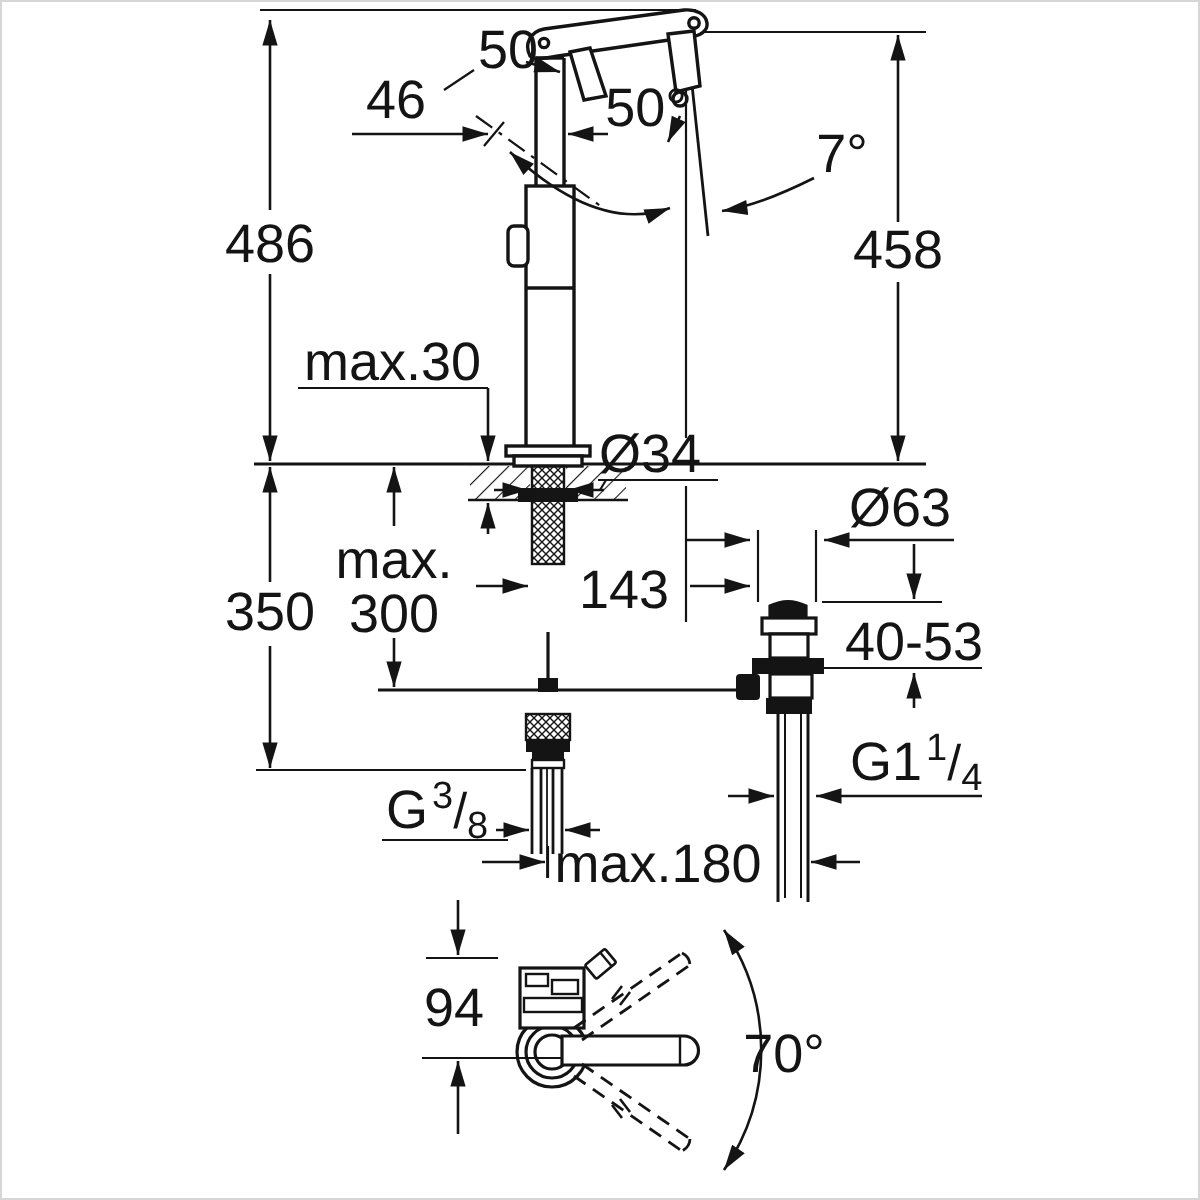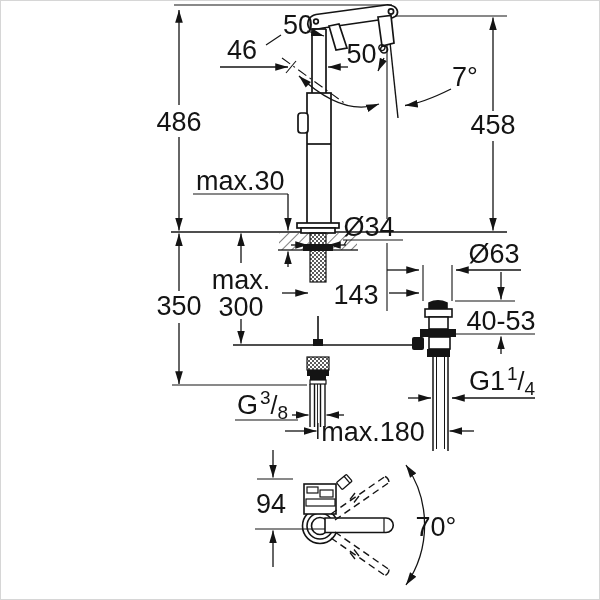--- a/index.html
+++ b/index.html
@@ -1,20 +1,19 @@
 <!DOCTYPE html>
 <html><head>
 <meta charset="utf-8">
 <style>
   html,body{margin:0;padding:0;background:#e9e9e9;}
   #stage{
     width:600px;height:600px;margin:0 auto;background:#ffffff;
     border:1px solid #d6d6d6;box-sizing:border-box;position:relative;
     font-family:"Liberation Sans", sans-serif;
-    padding-left:44px;
   }
   svg{display:block;}
   text{
     font-family:"Liberation Sans", sans-serif;
     fill:#141414;
   }
   .dim{font-size:27px;}
   .sup{font-size:19px;}
   .slash{font-size:25px;}
 </style>

